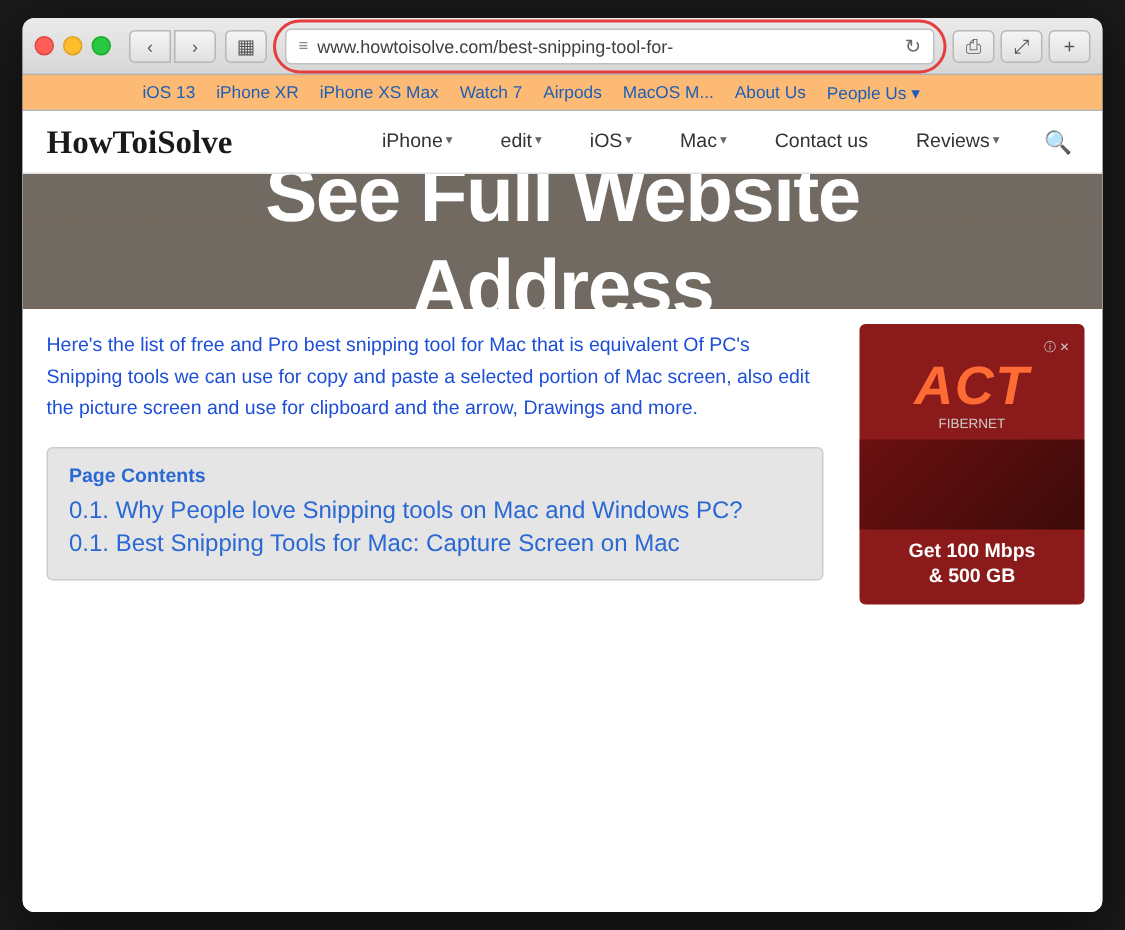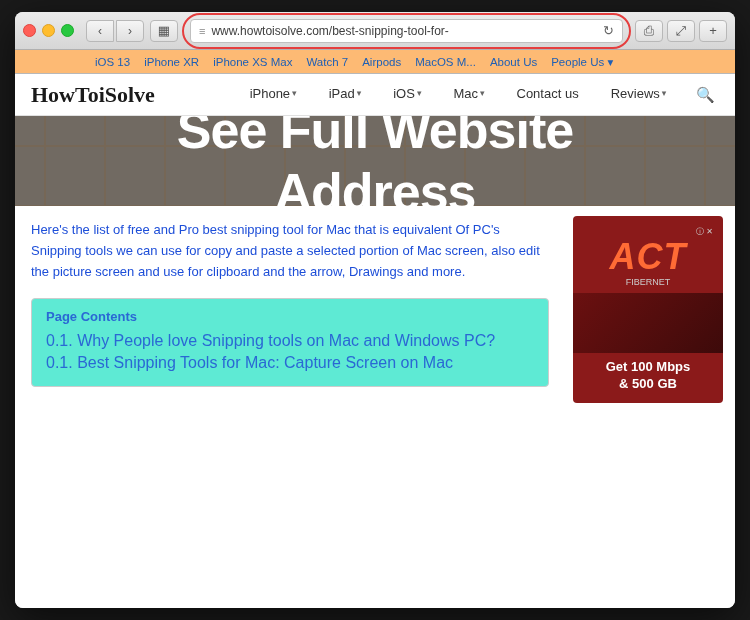--- a/index.html
+++ b/index.html
@@ -282,21 +282,21 @@
       font-size: 13px;
       color: #1d4ed8;
       line-height: 1.6;
       margin-bottom: 16px;
     }
 
     .page-contents-box {
       border: 1px solid #ccc;
       border-radius: 4px;
       padding: 10px 14px;
-      background: #5eead4;
+      background: #e5e5e5;
     }
 
     .page-contents-title {
       font-size: 13px;
       font-weight: 600;
       color: #2a68d4;
       margin-bottom: 8px;
     }
 
     .page-contents-item {
@@ -410,21 +410,21 @@
   <div class="website-content">
 
     <div class="site-header">
       <div class="site-logo">HowToiSolve</div>
       <nav class="site-nav">
         <div class="nav-item">
           <span>iPhone</span>
           <span class="arrow">▾</span>
         </div>
         <div class="nav-item">
-          <span>iPad</span>
+          <span>edit</span>
           <span class="arrow">▾</span>
         </div>
         <div class="nav-item">
           <span>iOS</span>
           <span class="arrow">▾</span>
         </div>
         <div class="nav-item">
           <span>Mac</span>
           <span class="arrow">▾</span>
         </div>

